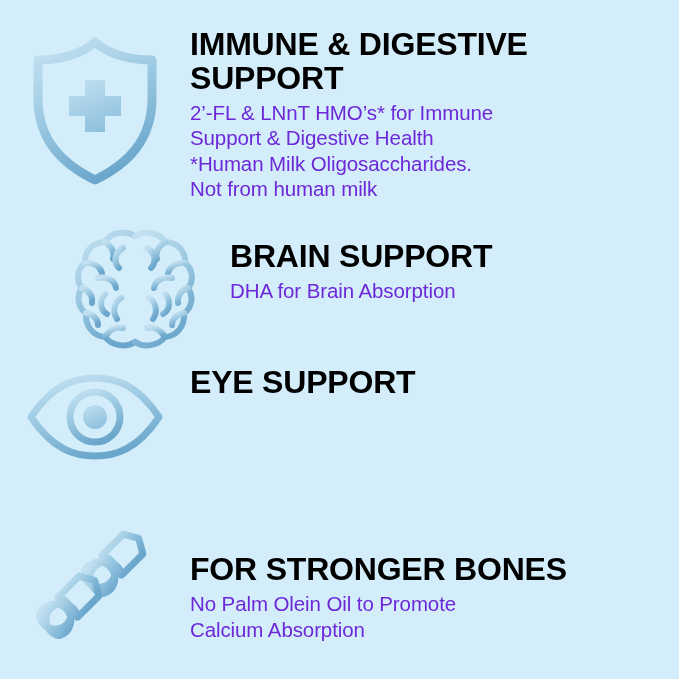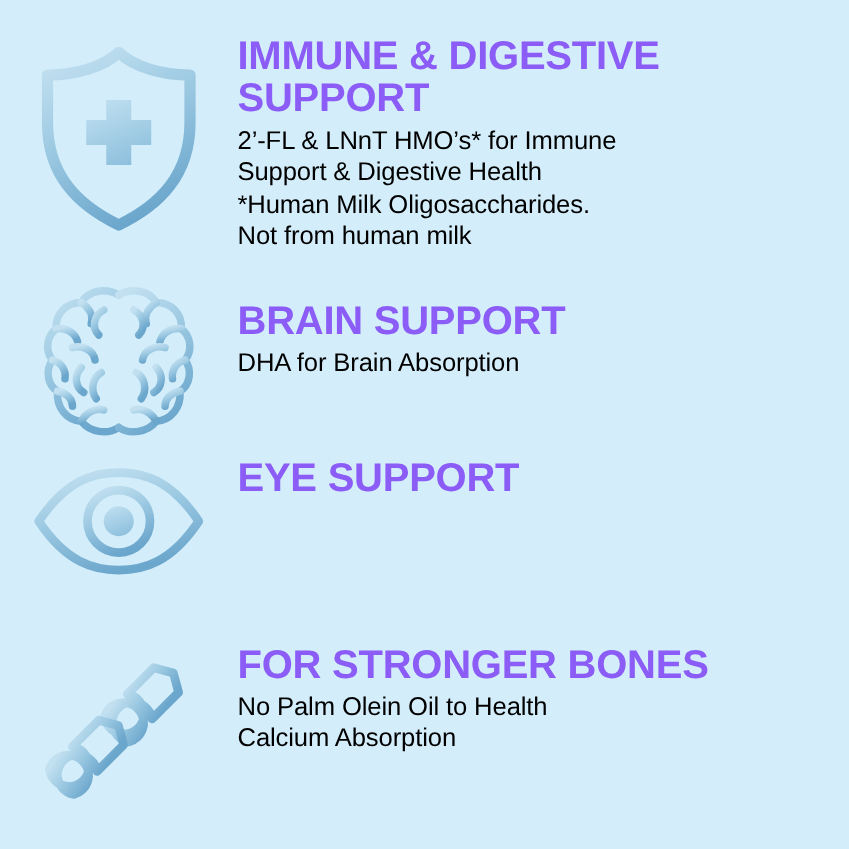--- a/index.html
+++ b/index.html
@@ -41,46 +41,46 @@
   .icon-cell svg {
     display: block;
   }
 
   .text-cell {
     flex: 1 1 auto;
     padding-left: 0;
   }
 
   .benefit-title {
-    color: #8b5cf6;
+    color: #000000;
     font-weight: bold;
     font-size: 32px;
     line-height: 1.06;
     letter-spacing: -0.2px;
     margin: 0 0 4px 0;
     white-space: pre-line;
   }
 
   .benefit-desc {
-    color: #000000;
+    color: #6d28d9;
     font-size: 20.5px;
     line-height: 1.24;
     margin: 0;
     white-space: pre-line;
     letter-spacing: -0.1px;
   }
 
   
   #row-immune   { top: 28px;  }
   #row-immune .icon-cell { padding-top: 8px; }
-  #row-brain    { top: 240px; }
+  #row-brain    { top: 240px; margin-left: 40px; }
   #row-brain .icon-cell  { padding-top: -4px; margin-top: -14px; }
   #row-eye      { top: 366px; }
   #row-eye .icon-cell    { padding-top: 6px; }
-  #row-bones    { top: 515px; }
+  #row-bones    { top: 515px; align-items: flex-end; }
   #row-bones .icon-cell  { padding-top: 2px; }
 </style>
 </head>
 <body>
 
 <div class="benefits-panel">
 
   <svg width="0" height="0" style="position:absolute" aria-hidden="true">
     <defs>
       <linearGradient id="iconGrad" x1="0.15" y1="0" x2="0.55" y2="1">
@@ -210,18 +210,18 @@
                      L 68 72
                      L 38 72
                      A 16 16 0 1 1 12 72
                      Z"></path>
           </g>
         </g>
       </svg>
     </div>
     <div class="text-cell">
       <h2 class="benefit-title">FOR STRONGER BONES</h2>
-      <p class="benefit-desc">No Palm Olein Oil to Health
+      <p class="benefit-desc">No Palm Olein Oil to Promote
 Calcium Absorption</p>
     </div>
   </div>
 
 </div>
 
 </body></html>

